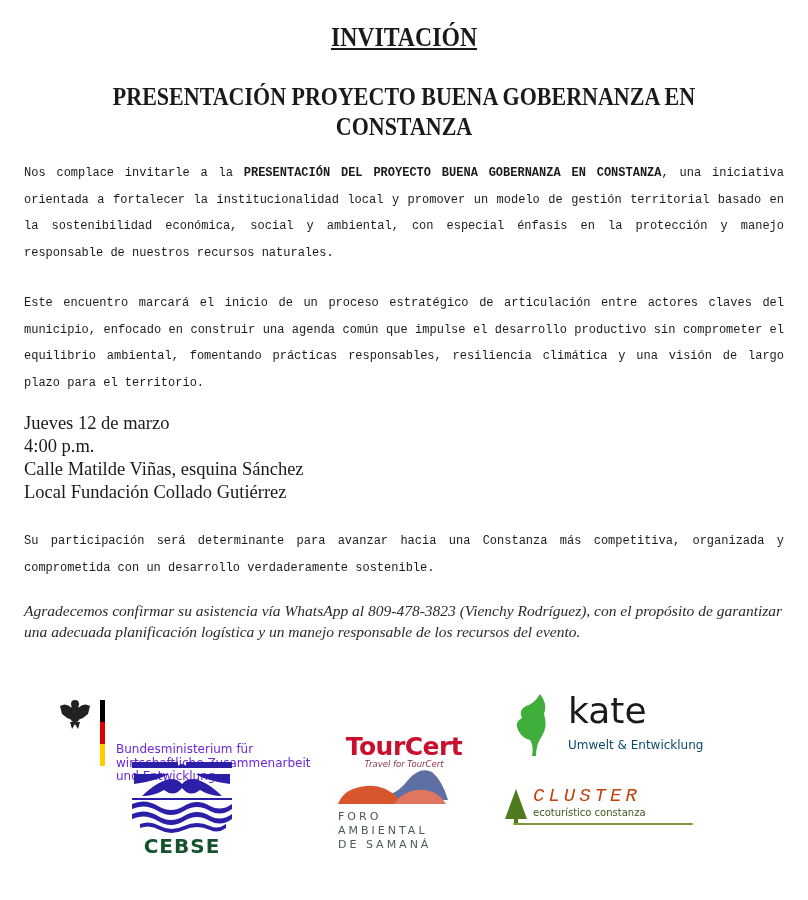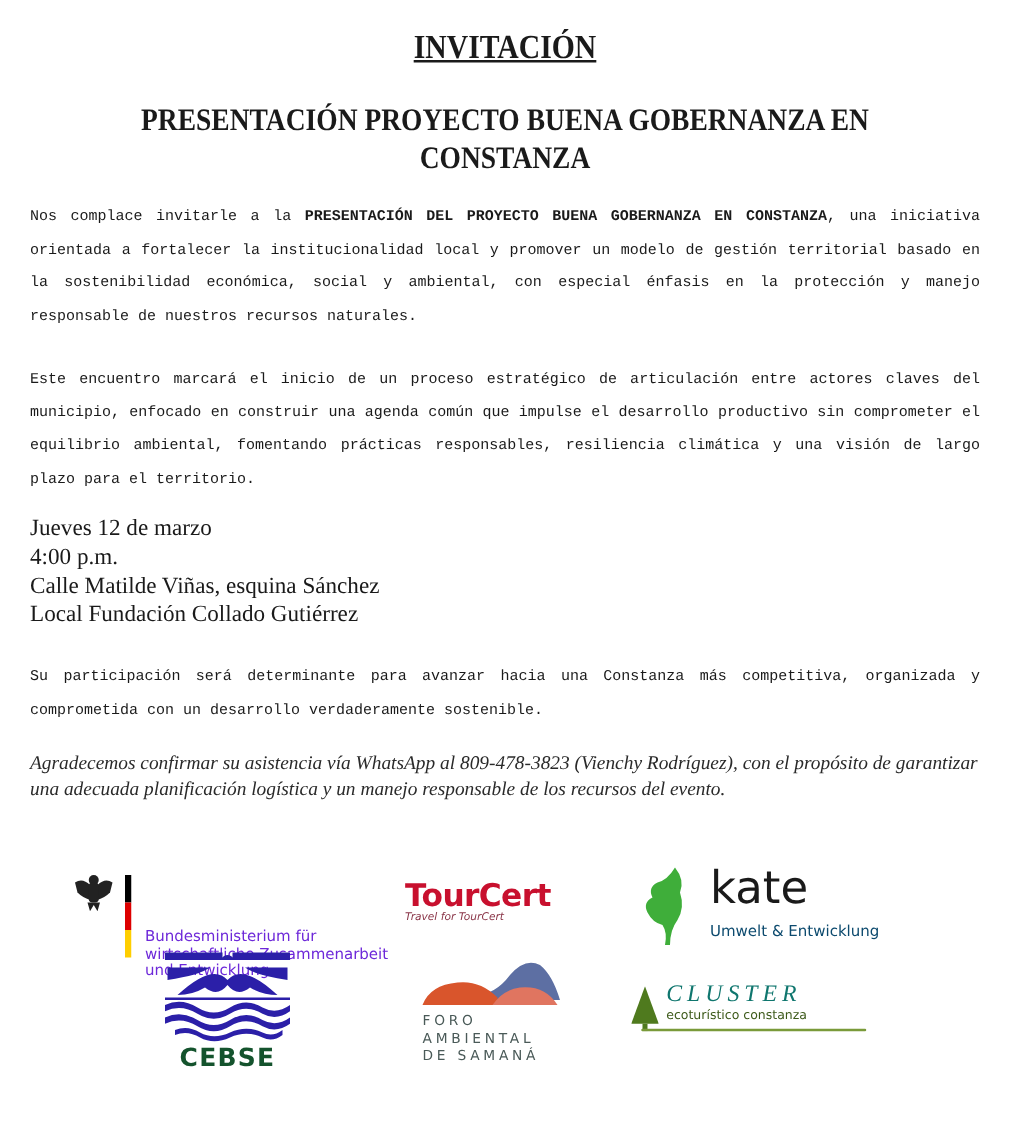--- a/index.html
+++ b/index.html
@@ -22,21 +22,21 @@
           line-height: 21px; font-style: italic; color: #2a2a2a; }
   .logo { position: absolute; }
   
   .bmz { left: 58px; top: 692px; width: 290px; height: 78px; }
   .bmz .eagle { position: absolute; left: 0; top: 4px; width: 34px; height: 34px; }
   .bmz .flag { position: absolute; left: 42px; top: 8px; width: 5px; height: 66px; }
   .bmz .flag span { display: block; width: 5px; height: 22px; }
   .bmz .txt { position: absolute; left: 58px; top: 4px; font-family: "DejaVu Sans", sans-serif;
               font-size: 12px; line-height: 13.5px; color: #6d28d9; margin-top: 47px; }
   
-  .tourcert { left: 324px; top: 702px; width: 160px; height: 50px; }
+  .tourcert { left: 324px; top: 732px; width: 160px; height: 50px; text-align: center; }
   .tourcert .name { font-family: "DejaVu Sans", sans-serif; font-weight: bold; font-size: 25px;
                     color: #c8102e; letter-spacing: -0.5px; }
   .tourcert .tag { font-family: "DejaVu Sans", sans-serif; font-style: italic; font-size: 8.5px;
                    color: #8a3548; margin-top: -2px; }
   
   .kate { left: 512px; top: 690px; width: 250px; height: 70px; }
   .kate .leaf { position: absolute; left: 0; top: 2px; width: 40px; height: 66px; }
   .kate .name { position: absolute; left: 56px; top: 0px; font-family: "DejaVu Sans", sans-serif;
                 font-size: 36px; color: #1a1a1a; }
   .kate .sub { position: absolute; left: 56px; top: 48px; font-family: "DejaVu Sans", sans-serif;
@@ -46,22 +46,22 @@
   .cebse .name { position: absolute; left: 0; top: 74px; width: 104px; text-align: center;
                  font-family: "DejaVu Sans", sans-serif; font-weight: bold; font-size: 20px;
                  color: #14532d; letter-spacing: 1px; }
   
   .foro { left: 336px; top: 766px; width: 130px; height: 90px; }
   .foro .txt { position: absolute; left: 2px; top: 44px; font-family: "DejaVu Sans", sans-serif;
                font-size: 11px; line-height: 14px; letter-spacing: 3px; color: #4a5a58; }
   
   .cluster { left: 505px; top: 785px; width: 190px; height: 45px; }
   .cluster .tree { position: absolute; left: 0; top: 4px; width: 22px; height: 36px; }
-  .cluster .name { position: absolute; left: 28px; top: 0px; font-family: Liberation Serif, serif;
-                   font-style: italic; font-size: 19px; letter-spacing: 4px; color: #0f766e; }
+  .cluster .name { position: absolute; left: 28px; top: 0px; font-family: Liberation Mono, monospace;
+                   font-style: italic; font-size: 19px; letter-spacing: 4px; color: #c2410c; }
   .cluster .sub { position: absolute; left: 28px; top: 22px; font-family: "DejaVu Sans", sans-serif;
                   font-size: 10px; color: #3d5a1a; }
   .cluster .line { position: absolute; left: 8px; top: 38px; width: 180px; height: 2px; background: #7a9a3a; border-radius: 2px; }
 </style>
 </head>
 <body>
 
 <div class="title">INVITACIÓN</div>
 <div class="subtitle">PRESENTACIÓN PROYECTO BUENA GOBERNANZA EN CONSTANZA</div>
 

